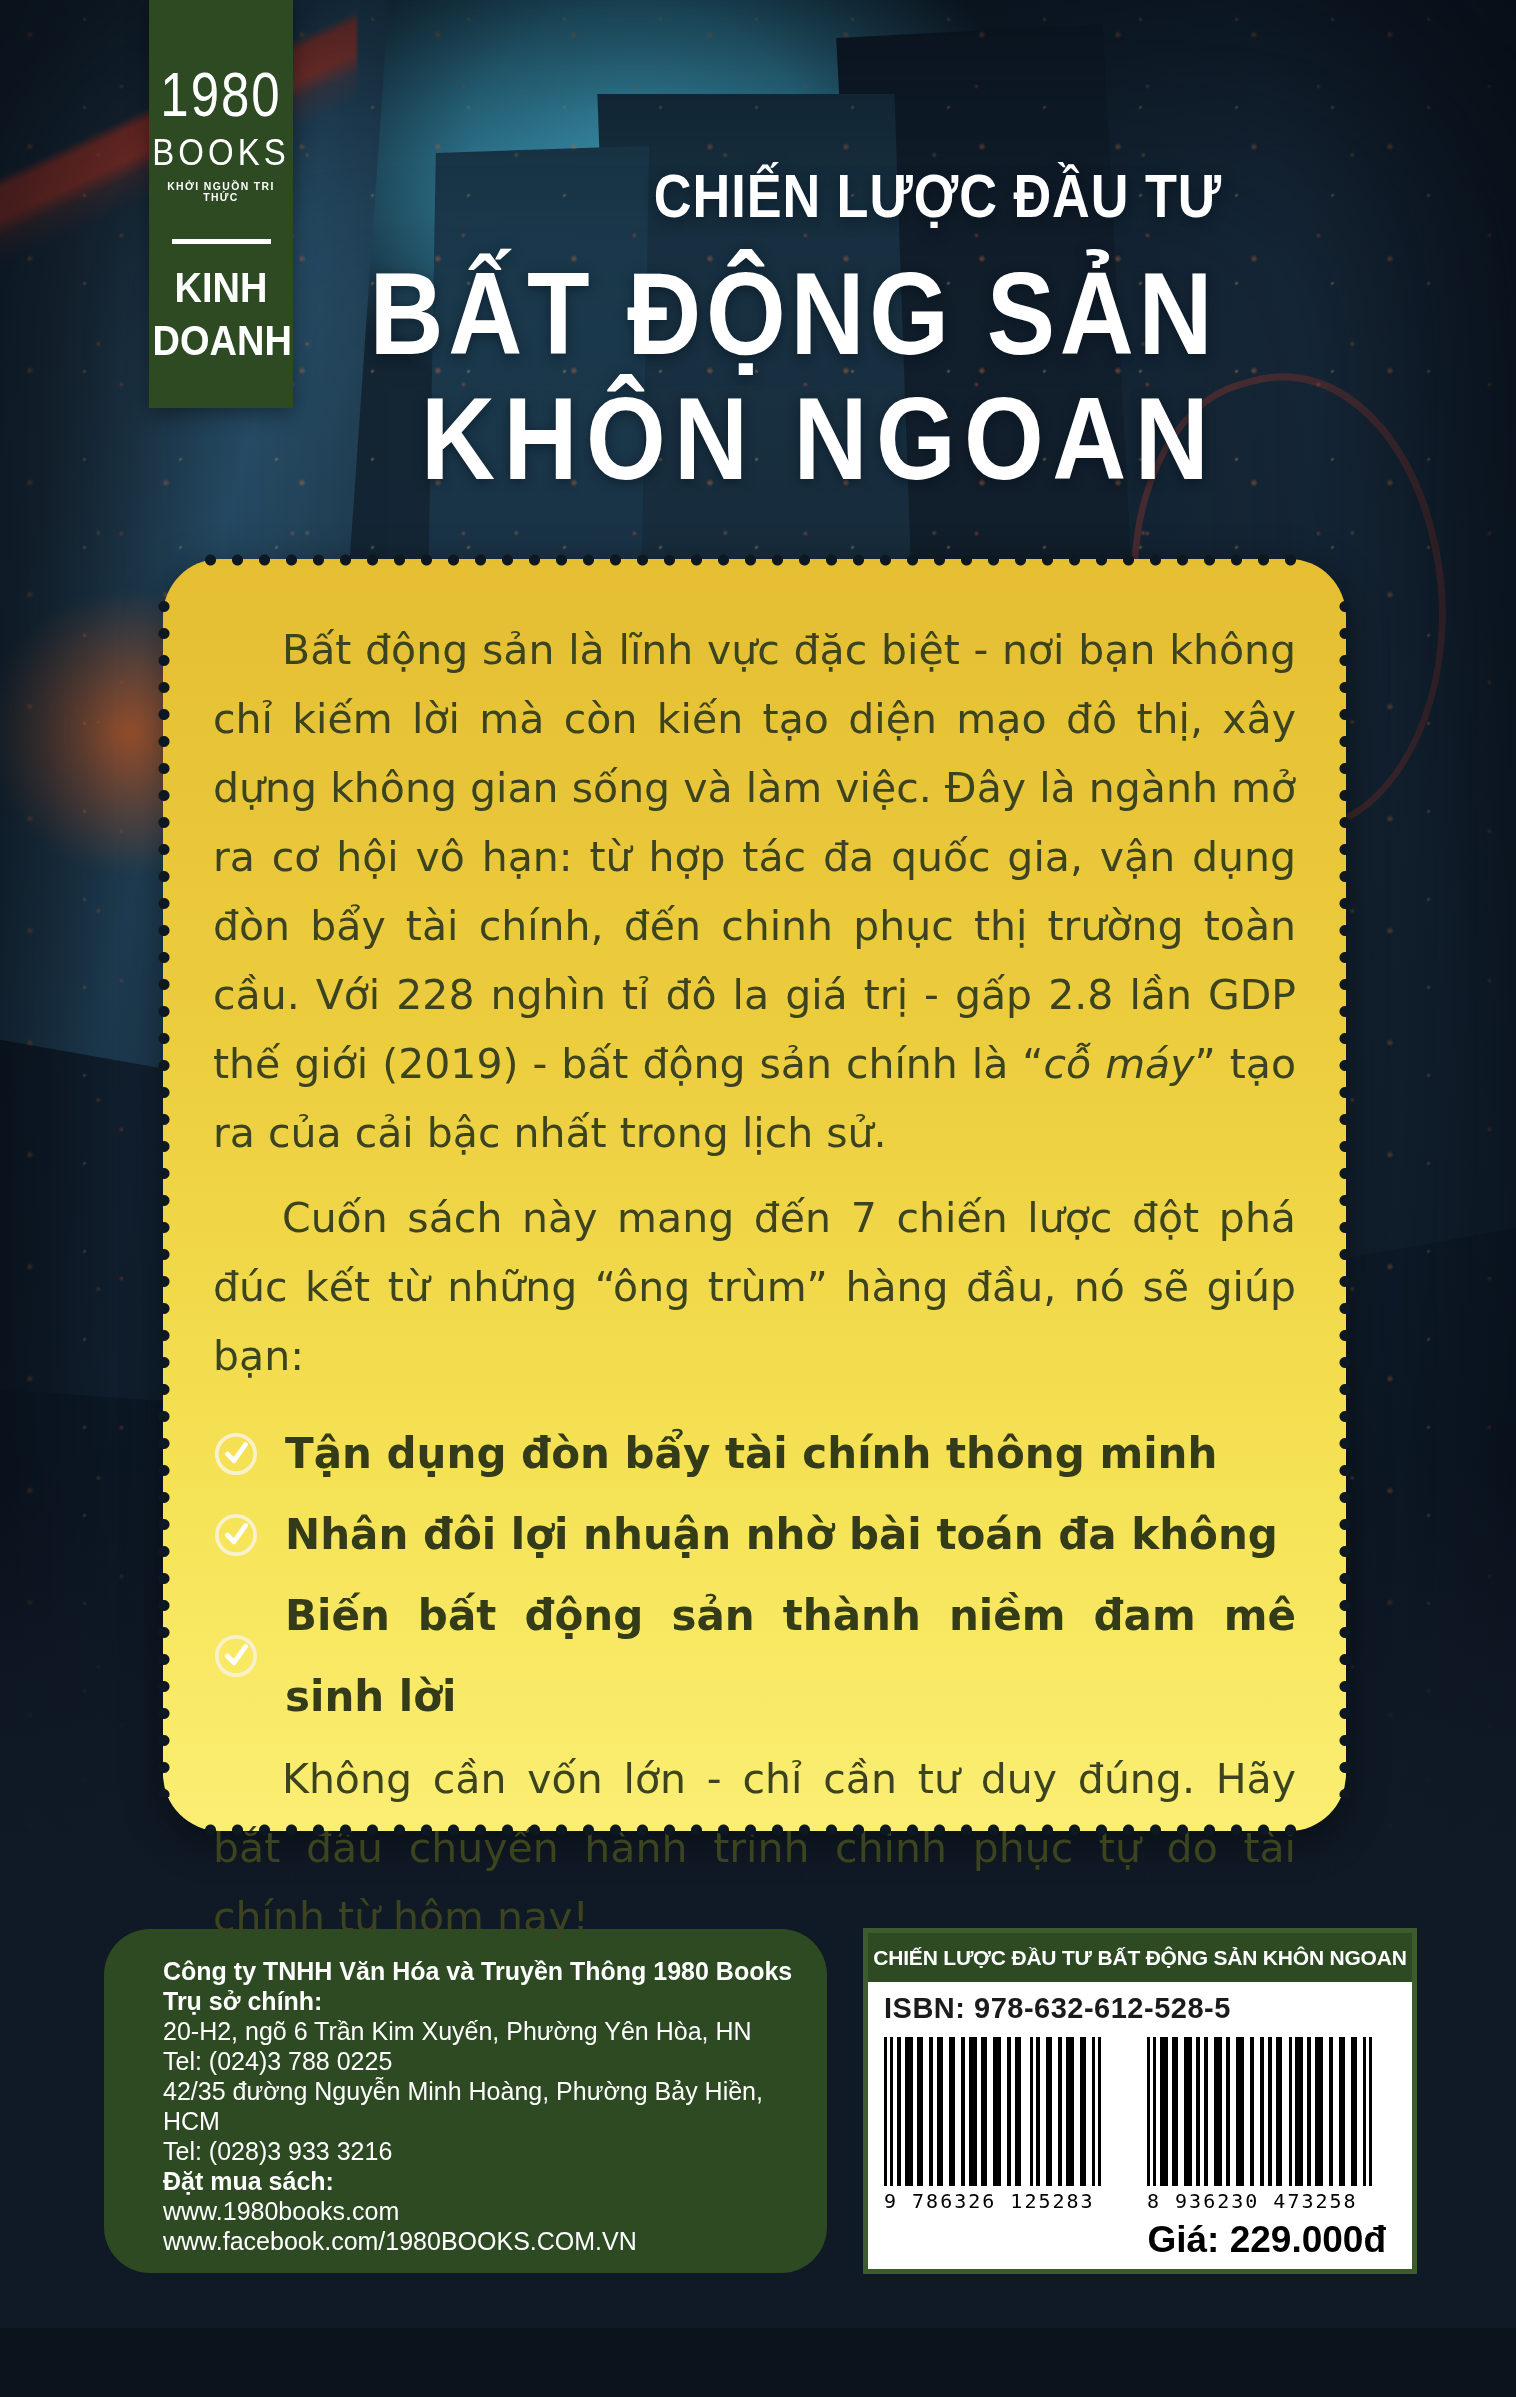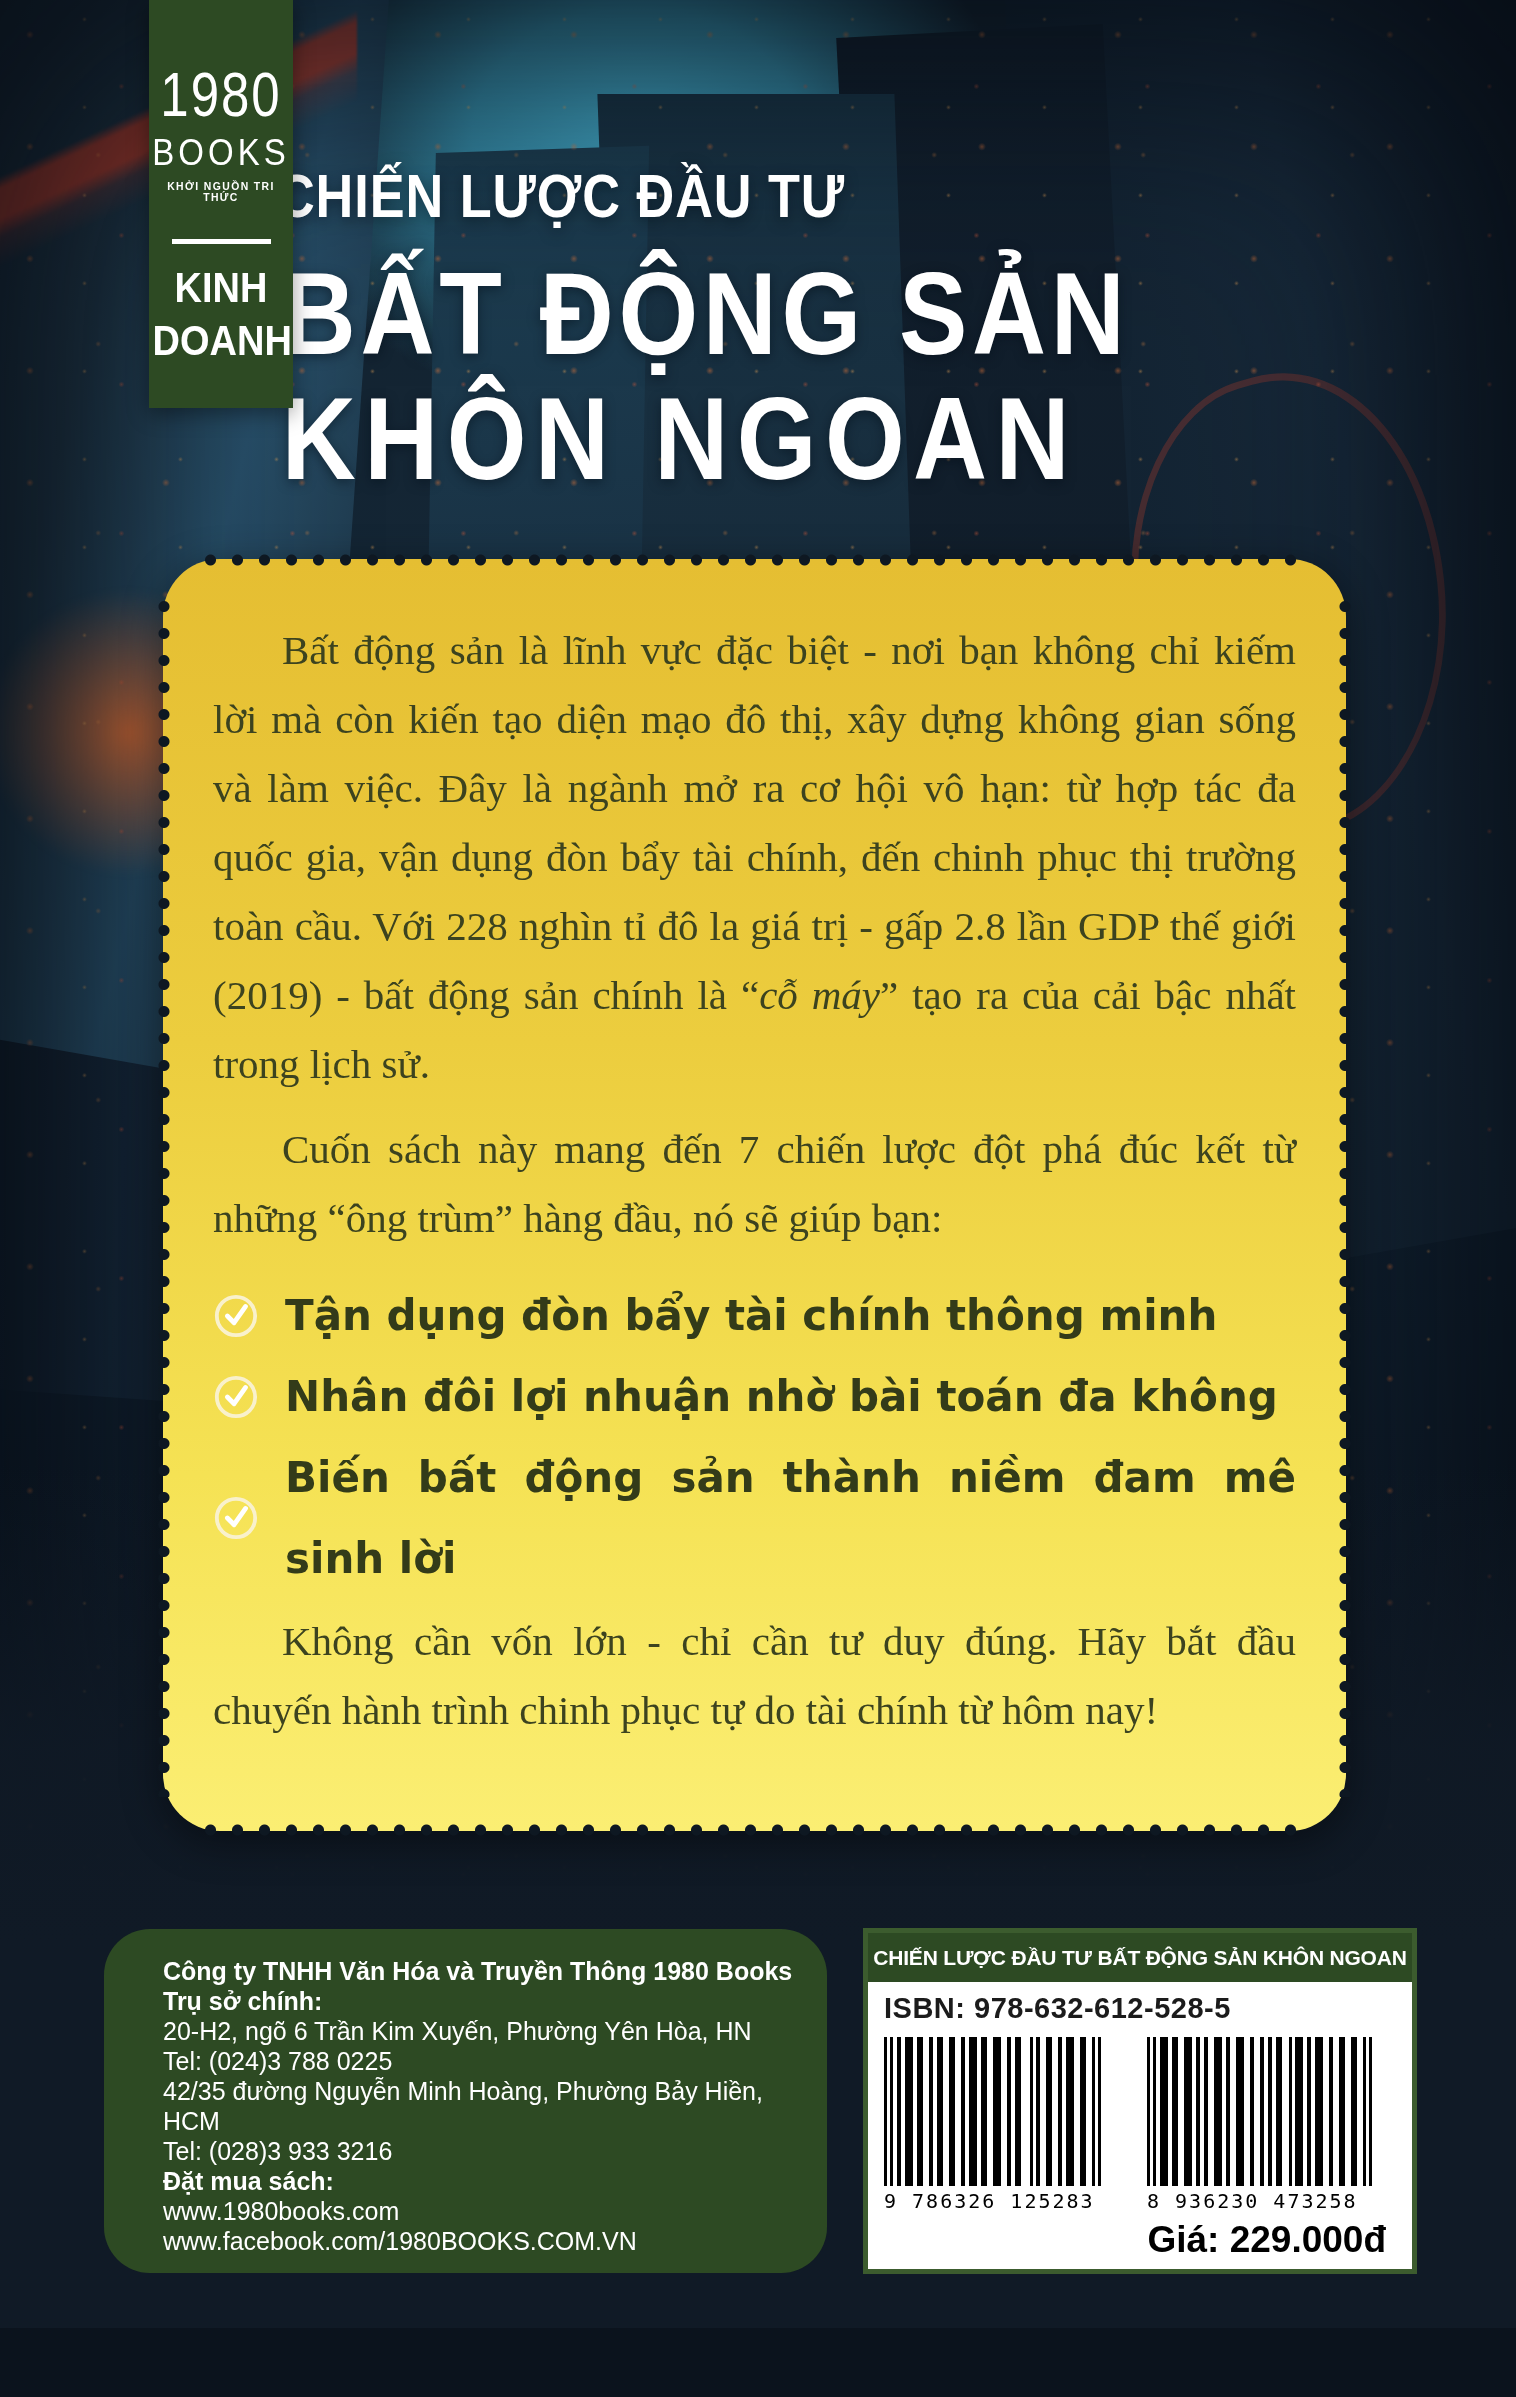--- a/index.html
+++ b/index.html
@@ -74,21 +74,21 @@
     font-family:"Liberation Sans","DejaVu Sans",sans-serif;
   }
   .logo-year  { margin-top:65px; font-size:51px; font-weight:400; letter-spacing:2px; transform:scale(1,1.25); }
   .logo-books { margin-top:10px; font-size:33px; font-weight:400; letter-spacing:4px; transform:scale(1,1.1); }
   .logo-tagline { margin-top:9px; font-size:10.4px; font-weight:700; letter-spacing:1.4px; }
   .brand-rule { width:99px; height:5px; background:#fff; margin:36px auto 0 auto; }
   .brand-category { margin-top:20px; font-size:40px; font-weight:700; line-height:50px; transform:scale(.95,1.05); }
 
   
   .title-block {
-    position:absolute; left:252px; top:164px; width:995px; text-align:left;
+    position:absolute; left:252px; top:164px; width:995px; text-align:right;
     color:#fff; z-index:3; font-family:"Liberation Sans","DejaVu Sans",sans-serif;
     text-shadow:0 3px 12px rgba(4,14,24,.5);
   }
   .title-kicker { font-size:55px; font-weight:700; letter-spacing:1px; transform:scale(.95,1.12); }
   .title-main   { margin-top:30px; font-size:109px; font-weight:700; letter-spacing:5px; line-height:1.02; transform:scale(.94,1.08); }
   .title-main2  { margin-top:14px; font-size:109px; font-weight:700; letter-spacing:9px; line-height:1.02; transform:scale(.94,1.08); }
 
   
   .stamp {
     position:absolute; left:163px; top:559px; width:1183px; height:1272px; z-index:5;
@@ -105,21 +105,21 @@
     background-image:radial-gradient(circle 5.4px at 50% 50%, #0e1822 5px, rgba(14,24,34,0) 6px);
     background-size:27px 12px; background-repeat:repeat-x; }
   .perf-l { left:-5px; top:34px; bottom:34px; width:12px;
     background-image:radial-gradient(circle 5.4px at 50% 50%, #0e1822 5px, rgba(14,24,34,0) 6px);
     background-size:12px 27px; background-repeat:repeat-y; }
   .perf-r { right:-5px; top:34px; bottom:34px; width:12px;
     background-image:radial-gradient(circle 5.4px at 50% 50%, #0e1822 5px, rgba(14,24,34,0) 6px);
     background-size:12px 27px; background-repeat:repeat-y; }
 
   .blurb { color:#3c431f; font-size:41px; line-height:69px; text-align:justify; }
-  .blurb p { text-indent:69px;font-family:Liberation Serif, serif; }
+  .blurb p { text-indent:69px; }
   .blurb .p2 { margin-top:16px; }
   .blurb em { font-style:italic; }
   .benefits { list-style:none; margin-top:22px; }
   .benefits li { display:flex; align-items:center; gap:26px; line-height:81px;
                  font-weight:700; font-size:42px; color:#333b19; }
   .check { flex:0 0 auto; width:46px; height:46px; }
   .blurb .p3 { margin-top:8px; }
 
   
   .pub-box {

